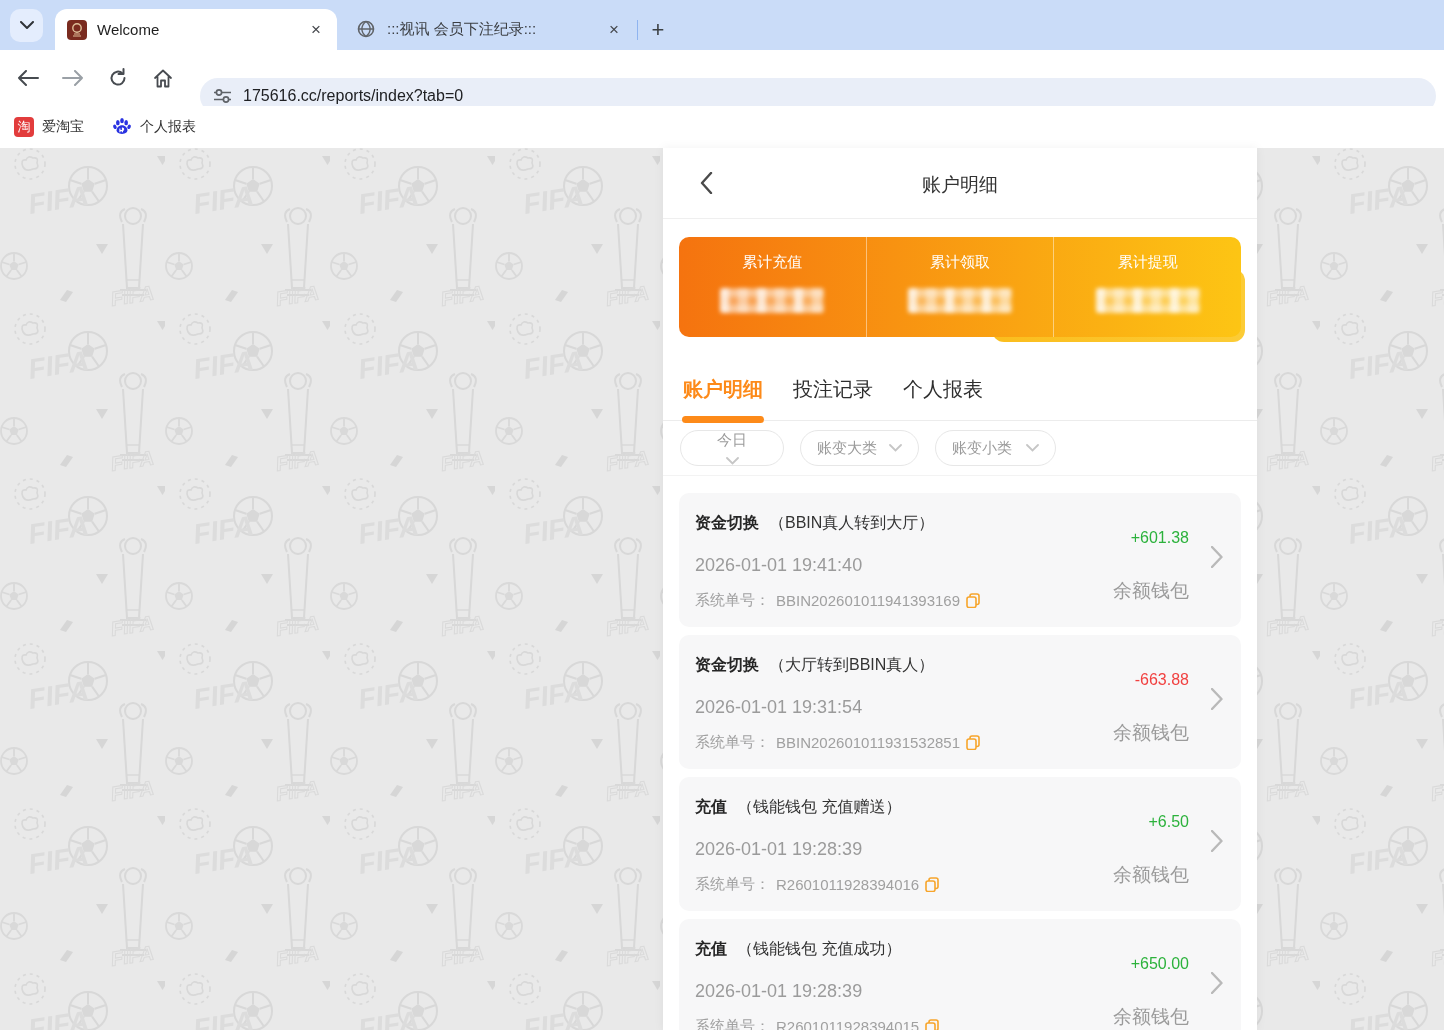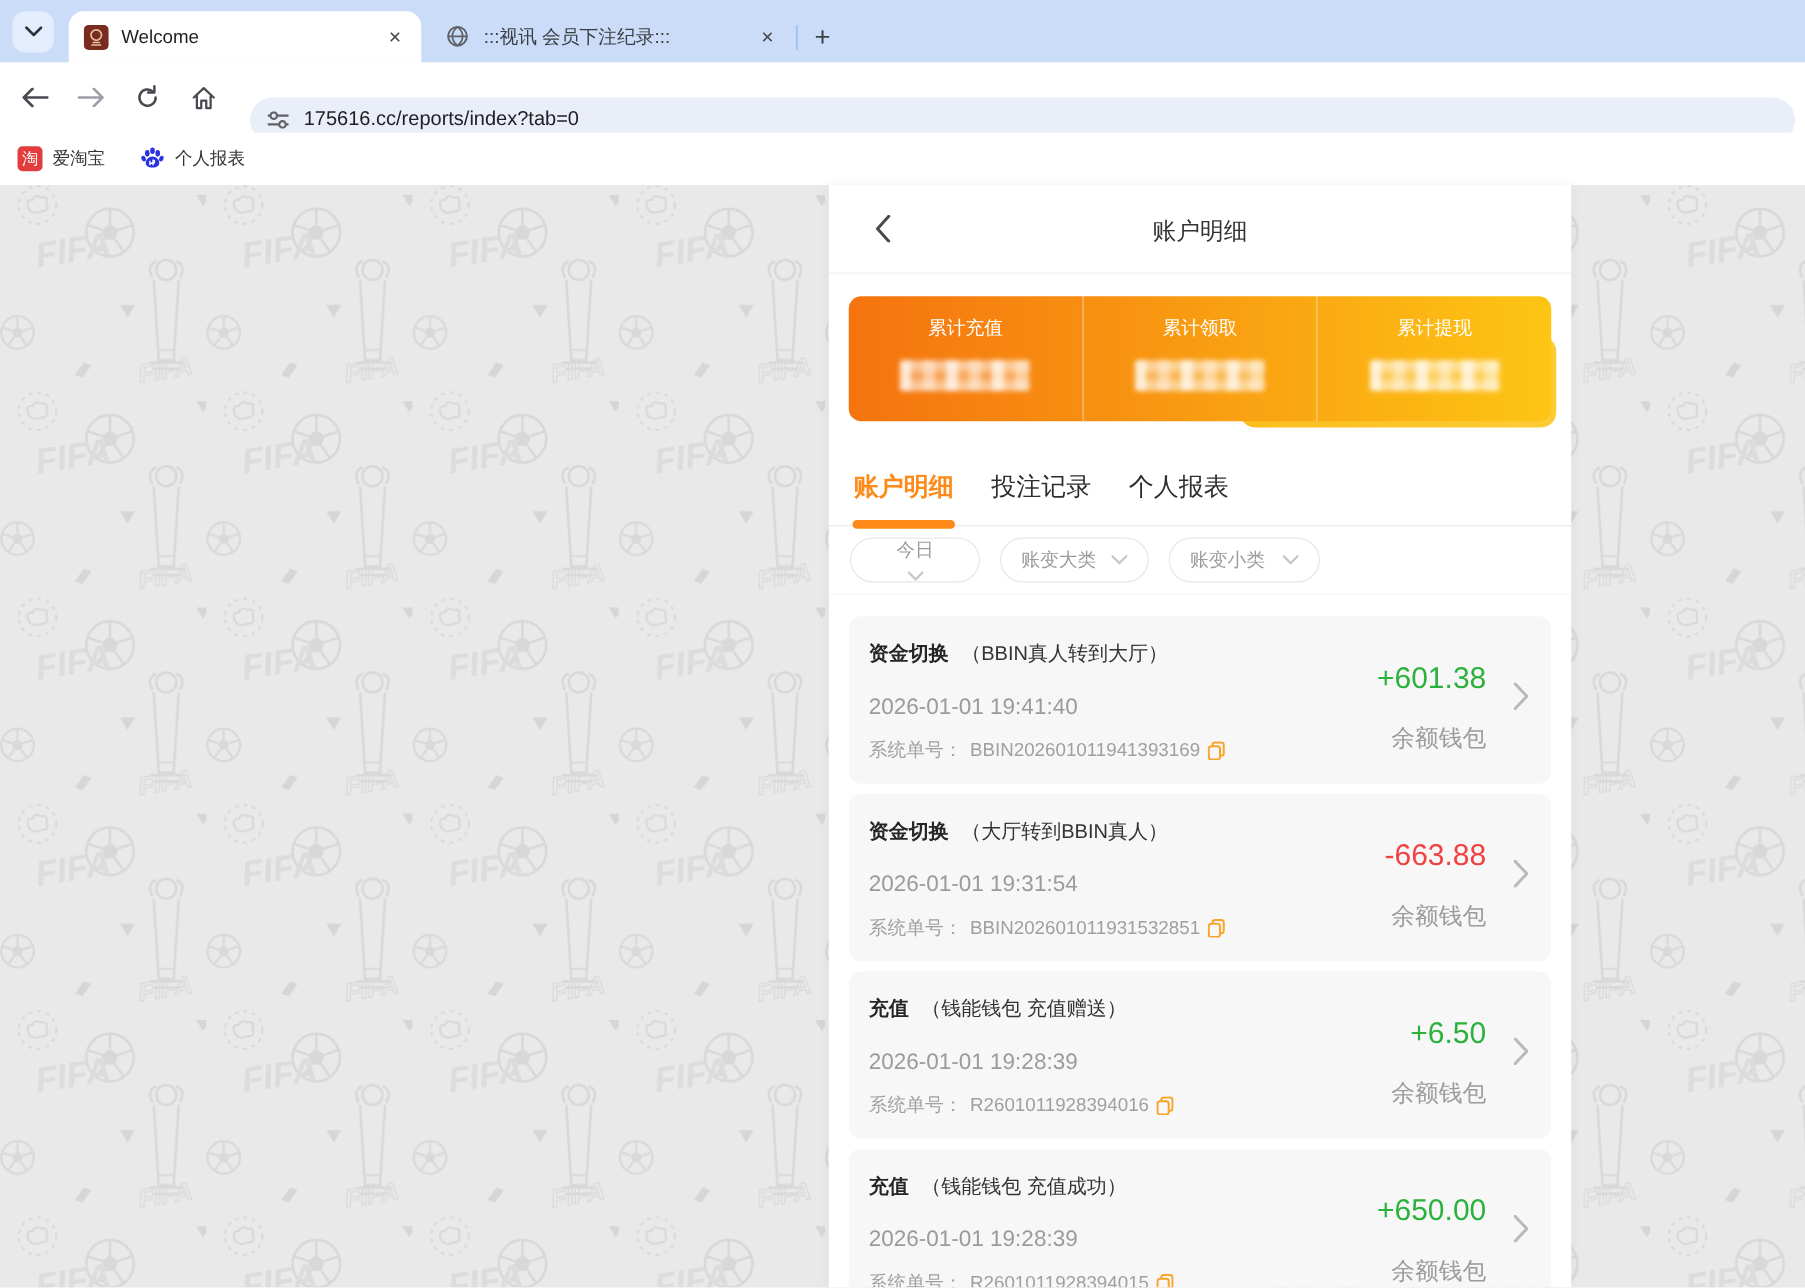--- a/index.html
+++ b/index.html
@@ -63,21 +63,21 @@
   .pill { height:36px; border:1px solid #e7e7e7; border-radius:18px; display:flex; align-items:center; justify-content:space-between; padding:0 16px; font-size:15px; color:#9b9b9b; cursor:pointer; }
   .pill-1 { width:104px;flex-direction:column; } .pill-2 { width:119px; } .pill-3 { width:121px; }
 
   
   .txlist { padding:17px 16px 0; }
   .txcard { position:relative; height:134px; border-radius:10px; background:#f7f7f8; margin-bottom:8px; }
   .tx-title-row { position:absolute; left:16px; top:20px; font-size:16px; color:#333; white-space:nowrap; }
   .tx-type { font-weight:bold; color:#262626; margin-right:10px; }
   .tx-time { position:absolute; left:16px; top:62px; font-size:18px; color:#9b9b9b; }
   .tx-order { position:absolute; left:16px; top:98px; font-size:15px; color:#a0a0a0; display:flex; align-items:center; gap:6px; }
-  .tx-amount { position:absolute; right:52px; top:36px; font-size:24px; font-weight:500; }
+  .tx-amount { position:absolute; right:52px; top:36px; font-size:16px; font-weight:500; }
   .tx-amount.pos { color:#2cb23c; } .tx-amount.neg { color:#f14140; }
   .tx-wallet { position:absolute; right:52px; top:85px; font-size:19px; color:#9b9b9b; }
   .tx-chev { position:absolute; right:18px; top:53px; }
 </style>
 </head>
 <body>
 
 <div id="root">
 
   <div class="tabstrip">

